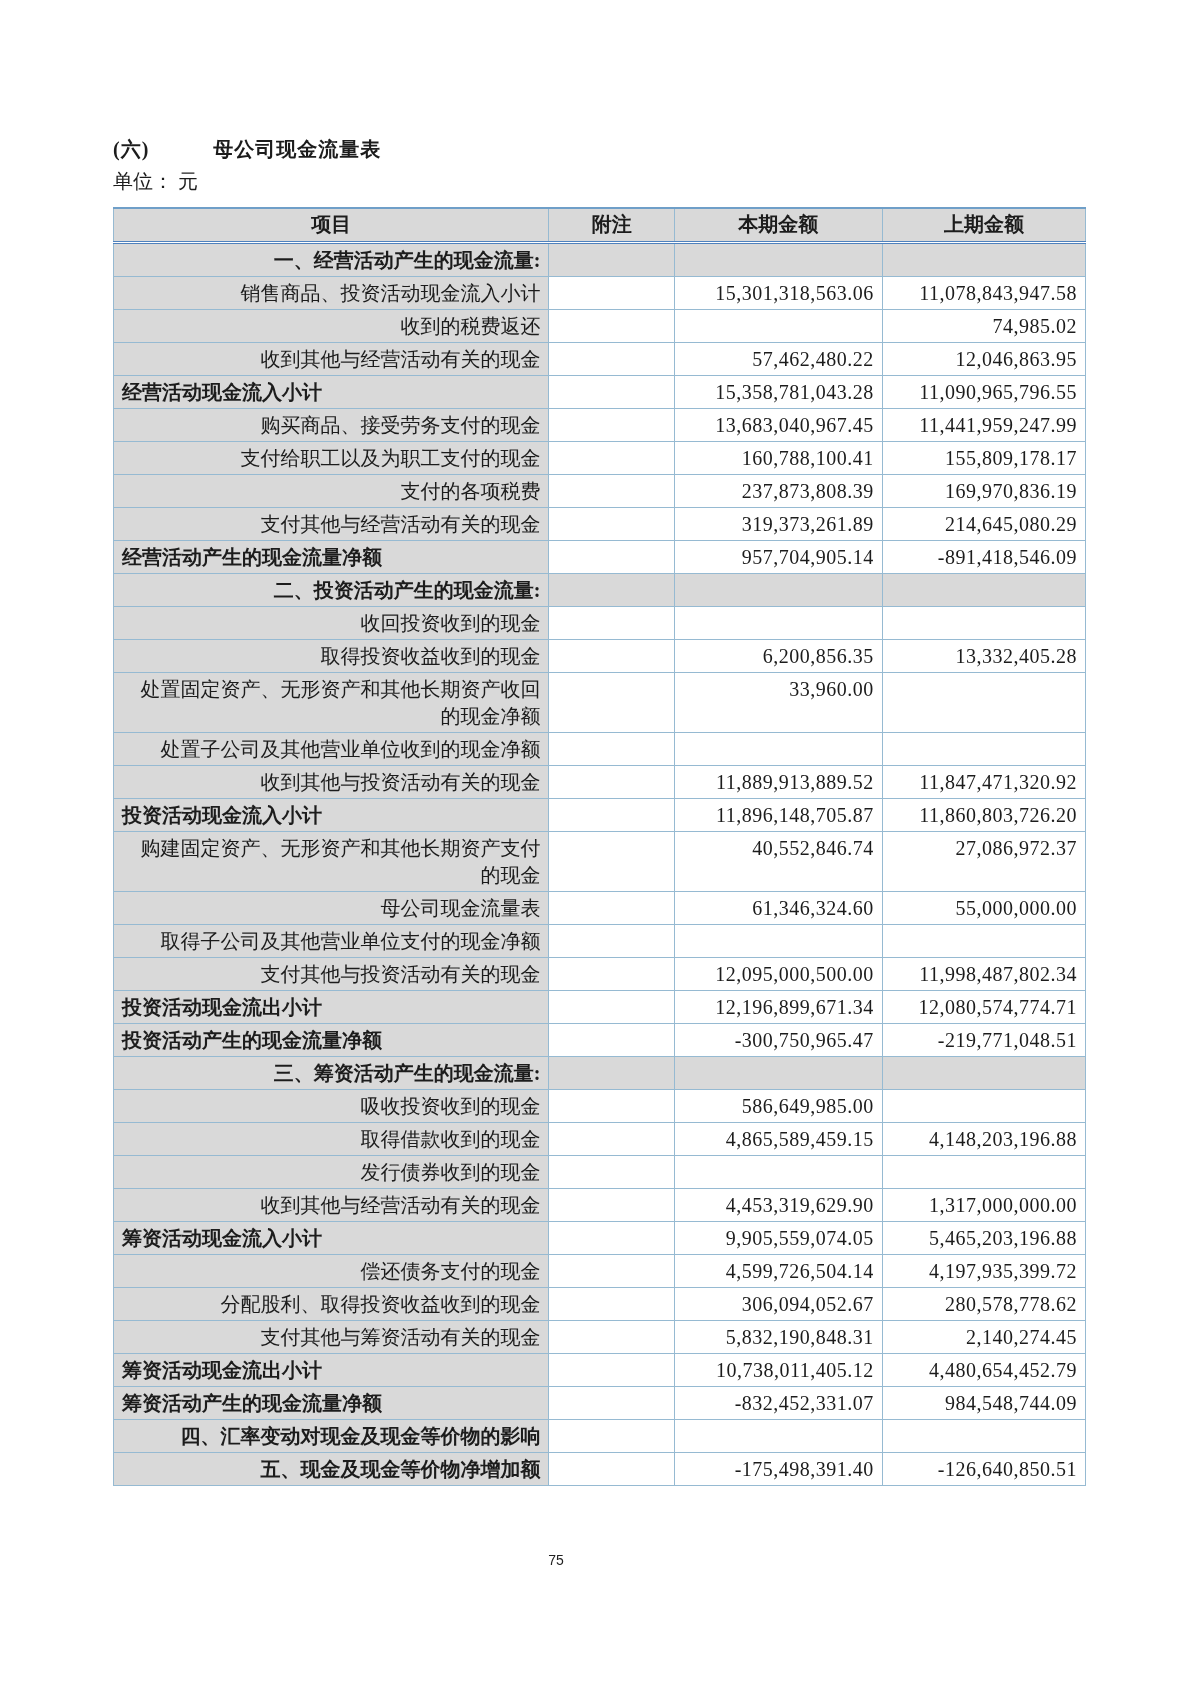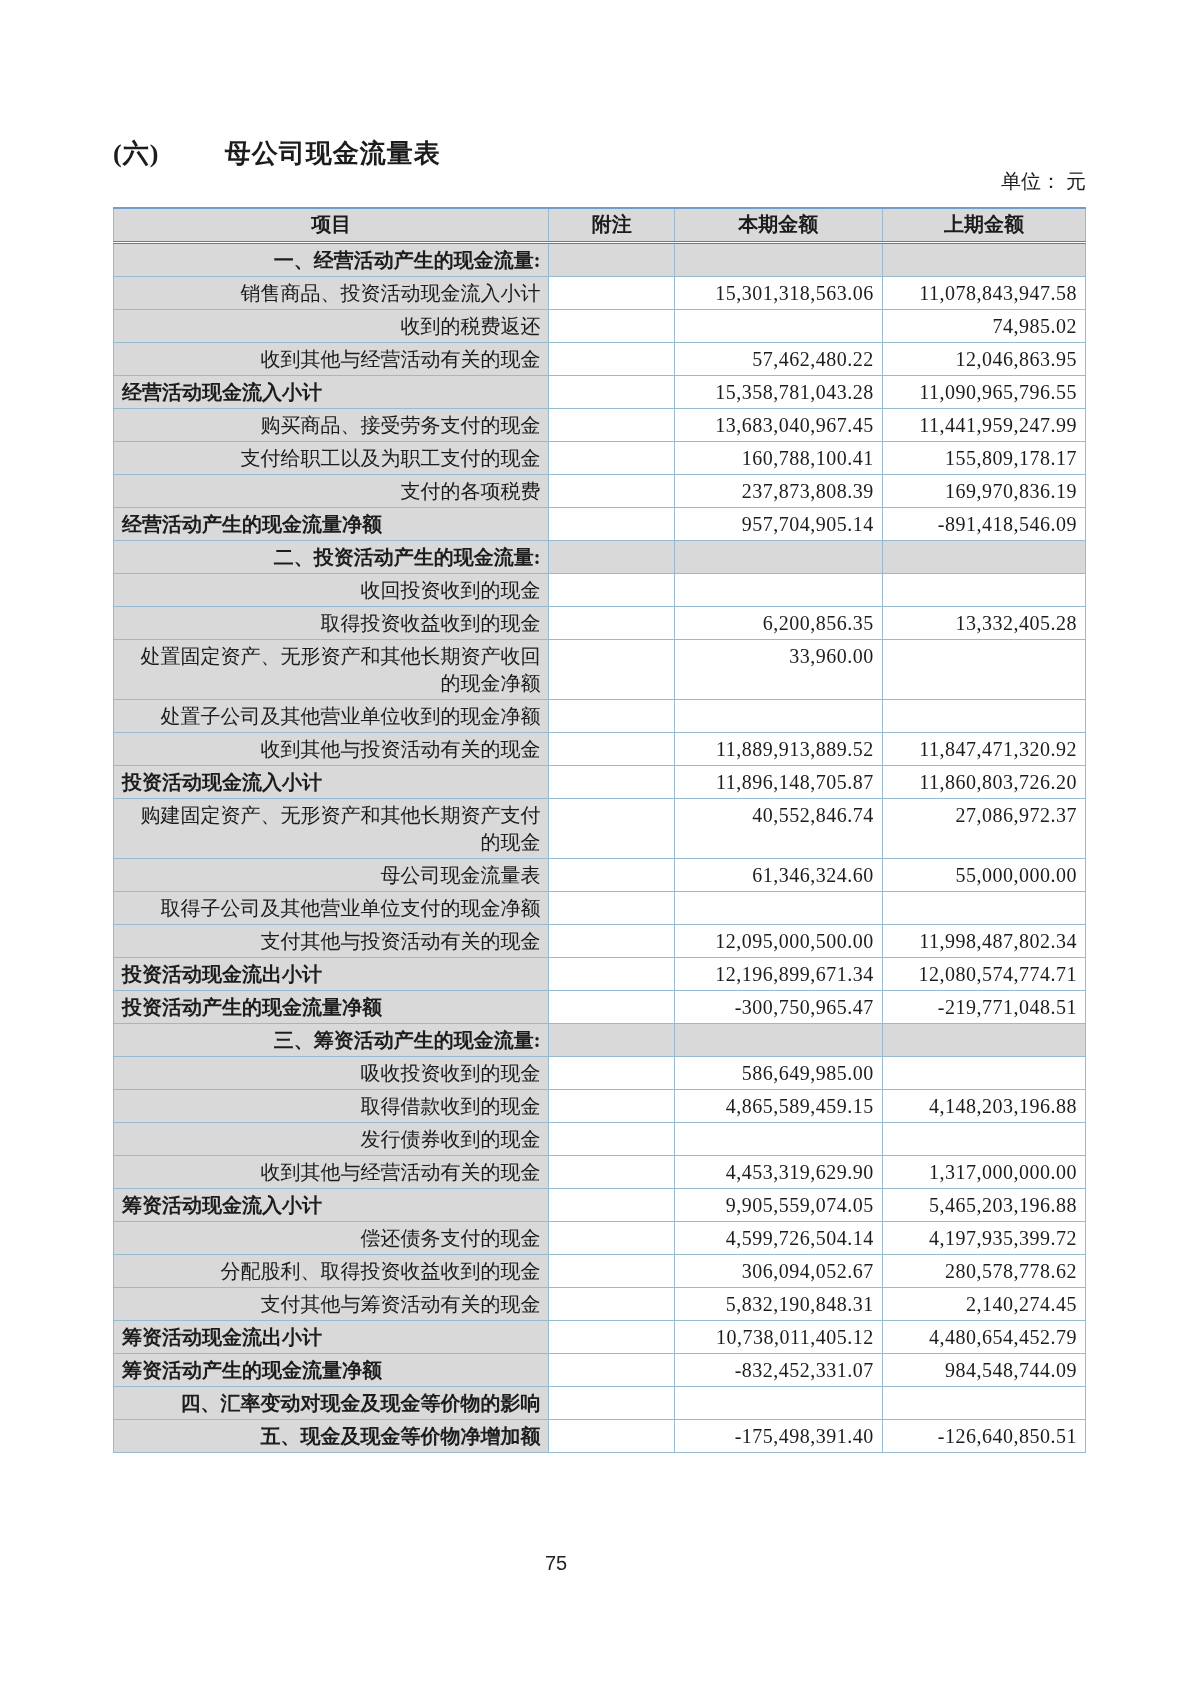--- a/index.html
+++ b/index.html
@@ -9,33 +9,33 @@
     height: 1697px;
     background: #ffffff;
     font-family: "Liberation Serif", "DejaVu Serif", serif;
     color: #1c1c1c;
     overflow: hidden;
   }
   .doc-title {
     position: absolute;
     left: 113px;
     top: 136px;
-    font-size: 26px;
+    font-size: 20px;
     font-weight: bold;
     letter-spacing: 1px;
     white-space: nowrap;
   }
   .doc-title .section-no { display: inline-block; }
   .doc-title .title-text { display: inline-block; margin-left: 58px; }
   .unit-line {
     position: absolute;
     left: 113px;
     top: 168px;
     width: 973px;
-    text-align: right;
+    text-align: left;
     font-size: 20px;
   }
   table.cashflow {
     position: absolute;
     left: 113px;
     top: 207px;
     width: 973px;
     border-collapse: collapse;
     table-layout: fixed;
     border: 1.5px solid #96bad2;
@@ -74,21 +74,21 @@
   tr.row-item td.cell-item { background: #d9d9d9; }
   tr.row-subtotal td.cell-item { background: #d9d9d9; font-weight: bold; text-align: left; }
   tr.row-total td.cell-item { background: #d9d9d9; font-weight: bold; }
   .page-number {
     position: absolute;
     left: 0;
     top: 1552px;
     width: 1112px;
     text-align: center;
     font-family: "Liberation Sans", "DejaVu Sans", sans-serif;
-    font-size: 20px;
+    font-size: 14px;
     color: #222222;
   }
 </style>
 </head>
 <body>
 
 <div class="page">
 
   <div class="doc-title">
     <span class="section-no">(六)</span>
@@ -154,20 +154,26 @@
           <td class="cell-note"></td>
           <td class="cell-amount">160,788,100.41</td>
           <td class="cell-amount">155,809,178.17</td>
         </tr>
         <tr class="row-item">
           <td class="cell-item">支付的各项税费</td>
           <td class="cell-note"></td>
           <td class="cell-amount">237,873,808.39</td>
           <td class="cell-amount">169,970,836.19</td>
         </tr>
+        <tr class="row-item">
+          <td class="cell-item">支付其他与经营活动有关的现金</td>
+          <td class="cell-note"></td>
+          <td class="cell-amount">319,373,261.89</td>
+          <td class="cell-amount">214,645,080.29</td>
+        </tr>
         <tr class="row-subtotal">
           <td class="cell-item">经营活动产生的现金流量净额</td>
           <td class="cell-note"></td>
           <td class="cell-amount">957,704,905.14</td>
           <td class="cell-amount">-891,418,546.09</td>
         </tr>
         <tr class="row-section">
           <td class="cell-item">二、投资活动产生的现金流量:</td>
           <td class="cell-note"></td>
           <td class="cell-amount"></td>

